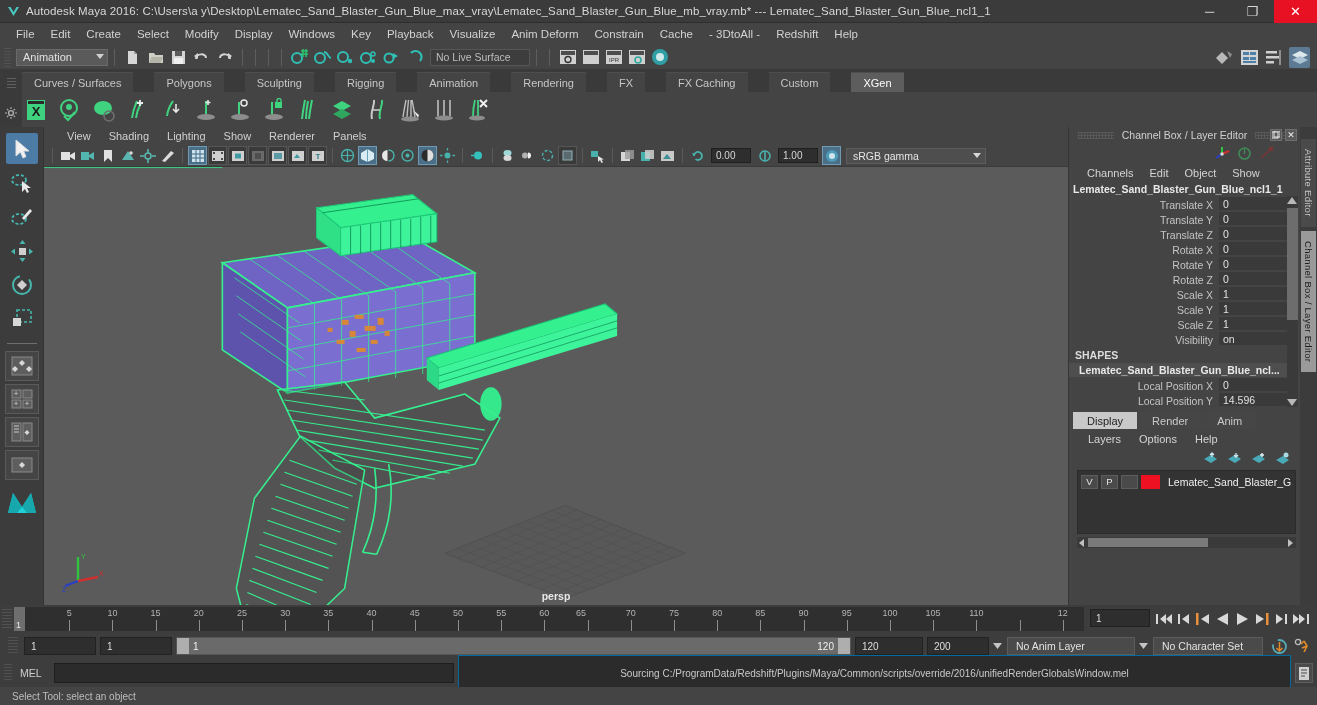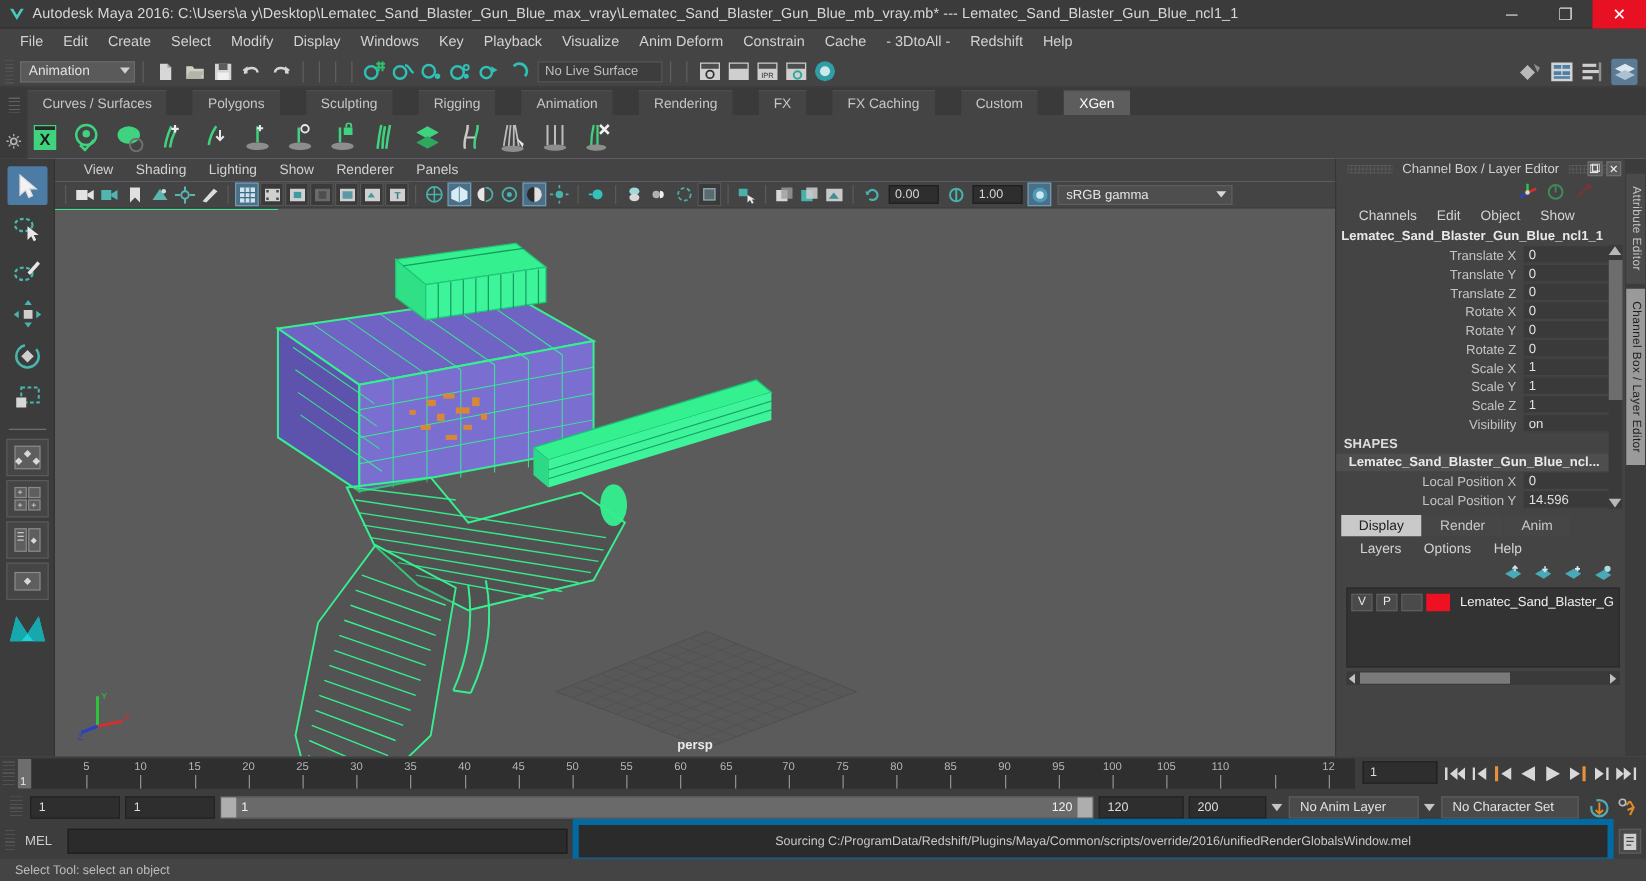--- a/index.html
+++ b/index.html
@@ -180,21 +180,21 @@
   .rb-end{ position:absolute; right:16px; font-size:10px; color:#f0f0f0;}
   .rbox{ height:18px; background:#4a4a4a; border:1px solid #5c5c5c; color:#e2e2e2; font-size:10.5px;
      display:flex; align-items:center; padding:0 8px;}
 
   
   .melrow{ height:28px; background:#3d3d3d; display:flex; align-items:center; gap:4px; padding:0 4px;
      flex:0 0 28px;}
   .mel-grip{ width:8px;height:18px;background:repeating-linear-gradient(to bottom,#5e5e5e 0 1px,transparent 1px 3px);opacity:.6;}
   .mel-lbl{ font-size:10.5px; color:#cfcfcf; width:34px; padding-left:4px;}
   .mel-in{ width:400px; height:20px; background:#2b2b2b; border:1px solid #1e1e1e;}
-  .mel-out{ flex:1 1 auto; height:36px; background:#2b2b2b; border:5px solid #0369a1;
+  .mel-out{ flex:1 1 auto; height:36px; background:#2b2b2b; border:1px solid #0369a1;
      display:flex; align-items:center; justify-content:center; font-size:10px; color:#c9c9c9;}
   .mel-btn{ width:18px;height:20px;background:#4a4a4a;border:1px solid #5c5c5c;display:flex;
      align-items:center;justify-content:center;}
 
   
   .statusbar{ height:18px; background:#444; display:flex; align-items:center; padding-left:12px;
      font-size:10px; color:#bdbdbd; flex:0 0 18px;}
 
   svg{ display:block; }
 </style>
@@ -1241,21 +1241,21 @@
       <div class="rb-end">120</div>
       <div class="rb-handle" style="position:absolute;right:0;"></div>
     </div>
     <div class="rfield" style="width:68px">120</div>
     <div class="rfield" style="width:62px">200</div>
     <div style="width:10px;">
       <svg width="9" height="6" viewBox="0 0 9 6">
           <path d="M0 0h9L4.5 6z" fill="#c4c4c4"></path>
         </svg>
     </div>
-    <div class="rbox" style="width:104px">No Anim Layer</div>
+    <div class="rbox" style="width:128px">No Anim Layer</div>
     <div style="width:10px;">
       <svg width="9" height="6" viewBox="0 0 9 6">
           <path d="M0 0h9L4.5 6z" fill="#c4c4c4"></path>
         </svg>
     </div>
     <div class="rbox" style="width:110px">No Character Set</div>
     <div style="margin-left:4px;">
       <svg width="17" height="17" viewBox="0 0 17 17">
           <circle cx="8.5" cy="8.5" r="6.5" stroke="#56aab4" stroke-width="1.8" fill="none" stroke-dasharray="22 6"></circle>
           <path d="M8.5 4v9M5.5 10l3 3 3-3" stroke="#e08a2a" stroke-width="1.5" fill="none"></path>

